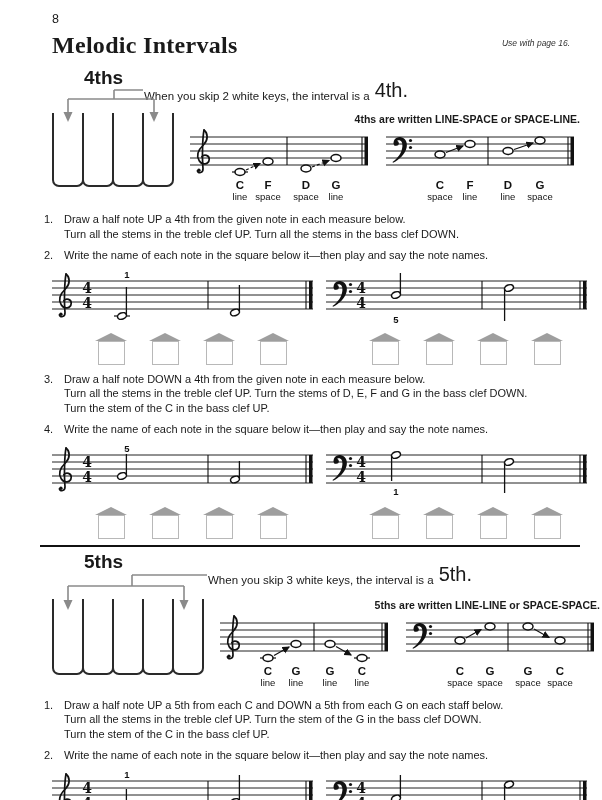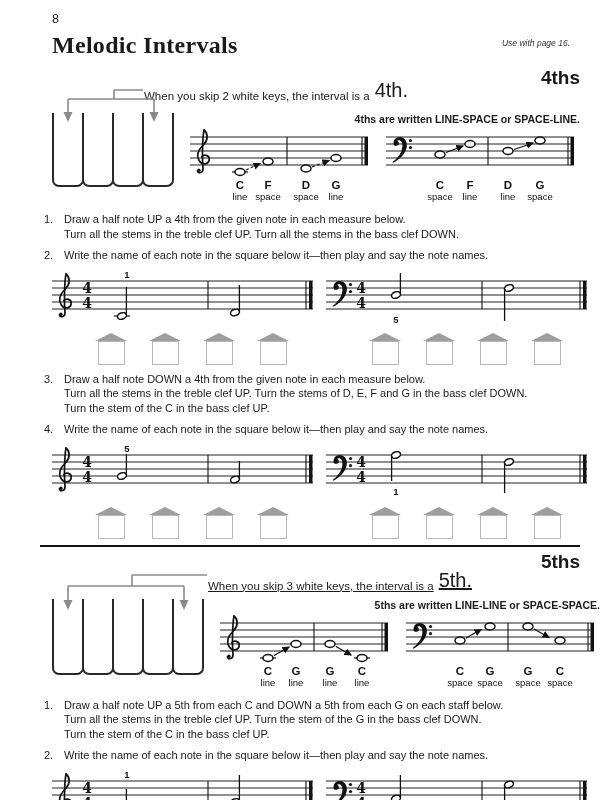--- a/index.html
+++ b/index.html
@@ -6,21 +6,21 @@
   .page{
     position:relative;width:602px;height:800px;margin:0 auto;background:#fff;
     font-family:"Liberation Sans",sans-serif;color:#1a1a1a;overflow:hidden;
     box-sizing:border-box;padding:12px 22px 0 40px;
   }
   .pagenum{font-size:12.5px;margin-left:12px;}
   .usewith{position:absolute;right:32px;top:38px;font-size:8.5px;font-style:italic;color:#333;}
   .title{font-family:"Liberation Serif",serif;font-weight:bold;font-size:24px;margin:6px 0 0 12px;letter-spacing:.3px;}
 
   .section{position:relative;}
-  .sec-label{font-size:19px;font-weight:bold;margin-left:44px;text-align:right;}
+  .sec-label{font-size:19px;font-weight:bold;margin-left:44px;}
   .cap-line{position:absolute;display:flex;align-items:flex-end;gap:5px;white-space:nowrap;}
   .cap-pre{font-size:11.5px;}
   .cap-big{font-size:20px;}
   .overlay{position:absolute;pointer-events:none;z-index:3;}
 
   .kb-row{display:flex;align-items:flex-start;}
   .keyboard{display:flex;margin-left:12px;}
   .key{width:28px;border:2px solid #2a2a2a;border-top:none;border-radius:0 0 7px 7px;margin-left:-2px;background:#fff;}
   .key:first-child{margin-left:0;}
   .kb4 .key{height:72px;}
@@ -287,21 +287,21 @@
           <div class="sq"></div>
           <div class="sq"></div>
         </div>
       </div>
     </div>
   </div>
 
   <hr class="divider">
   <div class="section">
     <div class="sec-label">5ths</div>
-    <div class="cap-line" style="left:168px;top:18px;text-decoration:underline;">
+    <div class="cap-line" style="left:168px;top:12px;">
       <span class="cap-pre">When you skip 3 white keys, the interval is a</span>
       <span class="cap-big">5th.</span>
     </div>
 
     <svg class="overlay" style="left:22px;top:19px;" width="160" height="46" viewBox="0 0 160 46">
       <path class="gline" d="M70 5 H145 M70 5 V16 M6 16 H122 M6 16 V31 M122 16 V31"></path>
       <polygon class="gfill" points="1.5,30 10.5,30 6,40"></polygon>
       <polygon class="gfill" points="117.5,30 126.5,30 122,40"></polygon>
     </svg>
 

